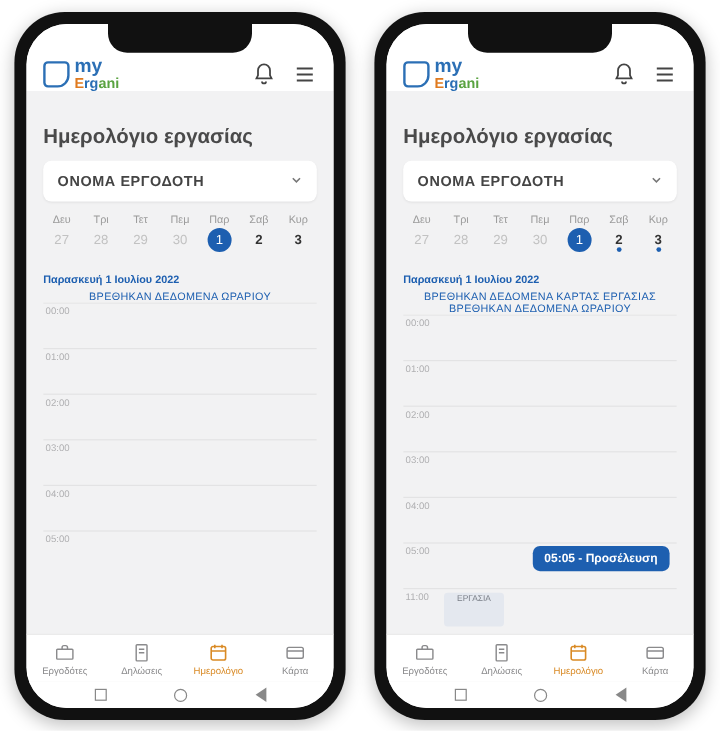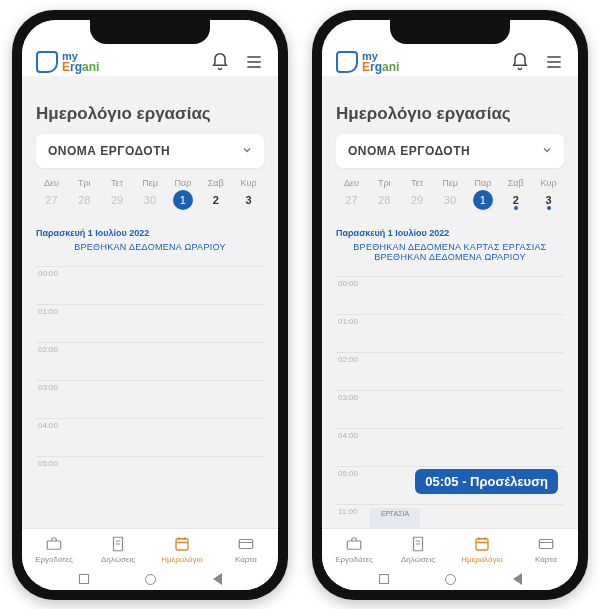--- a/index.html
+++ b/index.html
@@ -53,21 +53,21 @@
   .logo {
     display: flex; align-items: center; gap: 4px;
     font-weight: 700; font-size: 14px;
   }
   .logo-mark {
     width: 22px; height: 22px;
     border: 2px solid #2b6fb5;
     border-radius: 4px 4px 10px 4px;
     position: relative;
   }
-  .logo-text span.my { color: #2b6fb5; display:block; line-height:.9; font-size:11px;}
+  .logo-text span.my { color: #2b6fb5; display:block; line-height:.9; font-size:16px;}
   .logo-text span.er { display:block; line-height:.9; font-size:12px;}
   .logo-text .er b.c1{color:#e07a1f;} .er b.c2{color:#2b6fb5;} .er b.c3{color:#5aa341;}
   .topbar-right { display:flex; gap:14px; align-items:center; }
   .bell, .menu-ico { width:20px; height:20px; }
   .bell svg, .menu-ico svg { width:100%; height:100%; }
   .content {
     flex: 1;
     background: #f2f2f3;
     padding: 10px 14px 0;
     overflow: hidden;
@@ -108,30 +108,30 @@
     content:""; position:absolute; left:50%; bottom:-4px; transform:translateX(-50%);
     width:4px; height:4px; background:#1d5fb0; border-radius:50%;
   }
   .date-head {
     text-align:left; font-size:9px; color:#1d5fb0; font-weight:600;
     margin-top: 22px;
   }
   .found-lines { text-align:center; margin-top:4px; }
   .found { font-size:9px; color:#1d5fb0; font-weight:400; letter-spacing:.3px; }
   .hours {
-    margin-top: 14px; flex:1; overflow:hidden; position:relative;
+    flex:1; overflow:hidden; position:relative;
   }
   .hrow {
     height: 38px; border-top: 1px solid #e3e3e4;
     font-size: 8px; color:#b0b0b2; padding-left:2px; padding-top:2px;
     position:relative;
   }
   .pill {
     position:absolute; right:6px; top:2px;
-    background:#1d5fb0; color:#fff; font-size:13px; font-weight:600;
+    background:#1d5fb0; color:#fff; font-size:10px; font-weight:600;
     padding:5px 10px; border-radius:6px;
   }
   .block {
     position:absolute; top:3px; left:34px;
     width:50px; height:28px; background:#e4e8ef; border-radius:3px;
     font-size:7px; color:#7a7f88; text-align:center; padding-top:2px;
   }
   .bottomnav {
     background:#fff; border-top:1px solid #e6e6e7;
     display:grid; grid-template-columns:repeat(4,1fr);

